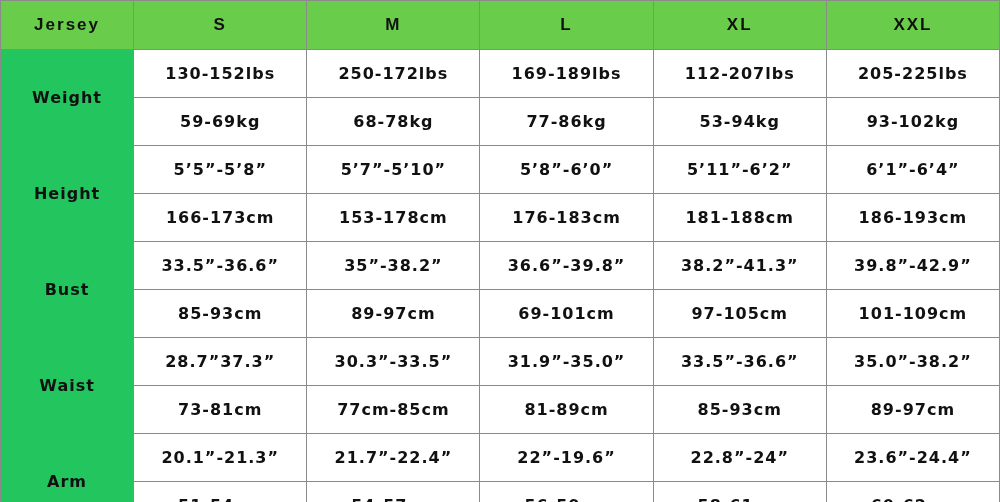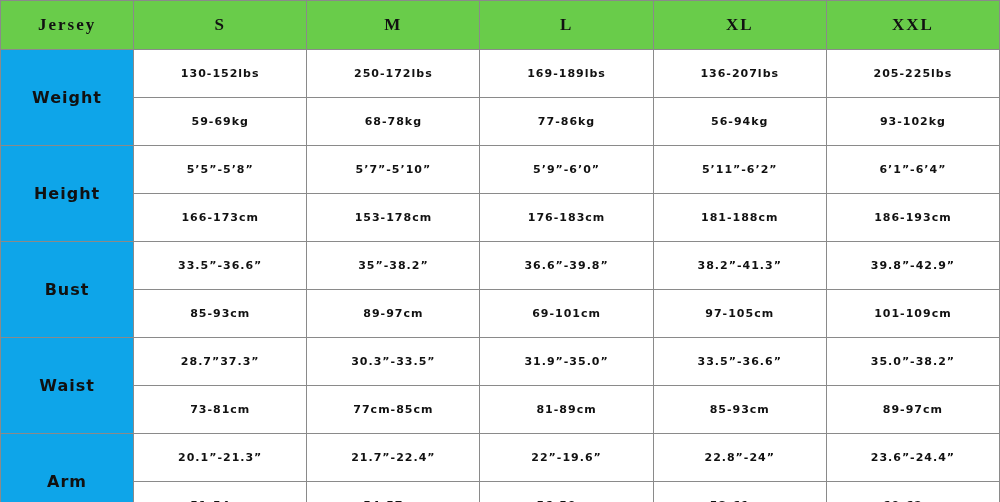--- a/index.html
+++ b/index.html
@@ -24,39 +24,39 @@
     vertical-align: middle;
     font-weight: bold;
     letter-spacing: 1px;
   }
   
   tr.header-row th {
     background: #69cc4a;
     color: #111111;
     font-size: 17px;
     height: 46px;
-    font-family: Liberation Serif, serif;
+    font-family: Liberation Sans, sans-serif;
     letter-spacing: 2px;
   }
   tr.header-row th.corner {
     background: #69cc4a;
   }
   
   td.row-label {
-    background: #0ea5e9;
+    background: #22c55e;
     color: #111111;
     font-size: 16px;
     width: 133px;
     font-family: "DejaVu Sans", sans-serif;
     letter-spacing: 2px;
   }
   td.value-cell {
     background: #ffffff;
     color: #111111;
-    font-size: 11px;
+    font-size: 16px;
     font-family: "DejaVu Sans", sans-serif;
     letter-spacing: 0.5px;
     height: 45px;
   }
   col.c-label { width: 133px; }
   col.c-size { width: 173px; }
 </style>
 </head>
 <body>
 
@@ -79,36 +79,36 @@
       <th>XXL</th>
     </tr>
   </thead>
   <tbody>
 
     <tr>
       <td class="row-label" rowspan="2">Weight</td>
       <td class="value-cell">130-152lbs</td>
       <td class="value-cell">250-172lbs</td>
       <td class="value-cell">169-189lbs</td>
-      <td class="value-cell">136-207lbs</td>
+      <td class="value-cell">112-207lbs</td>
       <td class="value-cell">205-225lbs</td>
     </tr>
     <tr>
       <td class="value-cell">59-69kg</td>
       <td class="value-cell">68-78kg</td>
       <td class="value-cell">77-86kg</td>
-      <td class="value-cell">56-94kg</td>
+      <td class="value-cell">53-94kg</td>
       <td class="value-cell">93-102kg</td>
     </tr>
 
     <tr>
       <td class="row-label" rowspan="2">Height</td>
       <td class="value-cell">5’5”-5’8”</td>
       <td class="value-cell">5’7”-5’10”</td>
-      <td class="value-cell">5’9”-6’0”</td>
+      <td class="value-cell">5’8”-6’0”</td>
       <td class="value-cell">5’11”-6’2”</td>
       <td class="value-cell">6’1”-6’4”</td>
     </tr>
     <tr>
       <td class="value-cell">166-173cm</td>
       <td class="value-cell">153-178cm</td>
       <td class="value-cell">176-183cm</td>
       <td class="value-cell">181-188cm</td>
       <td class="value-cell">186-193cm</td>
     </tr>

